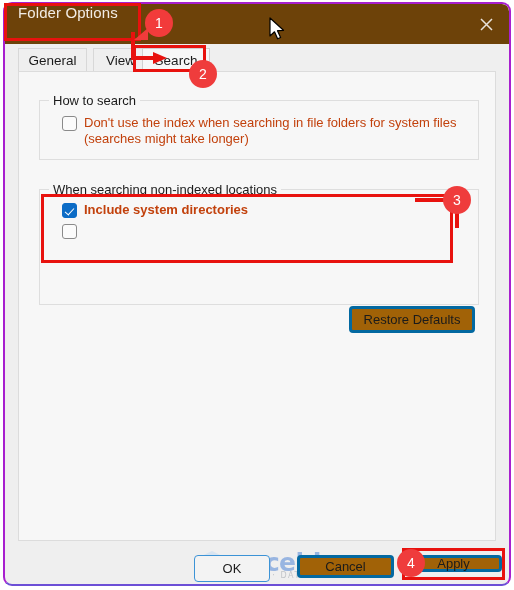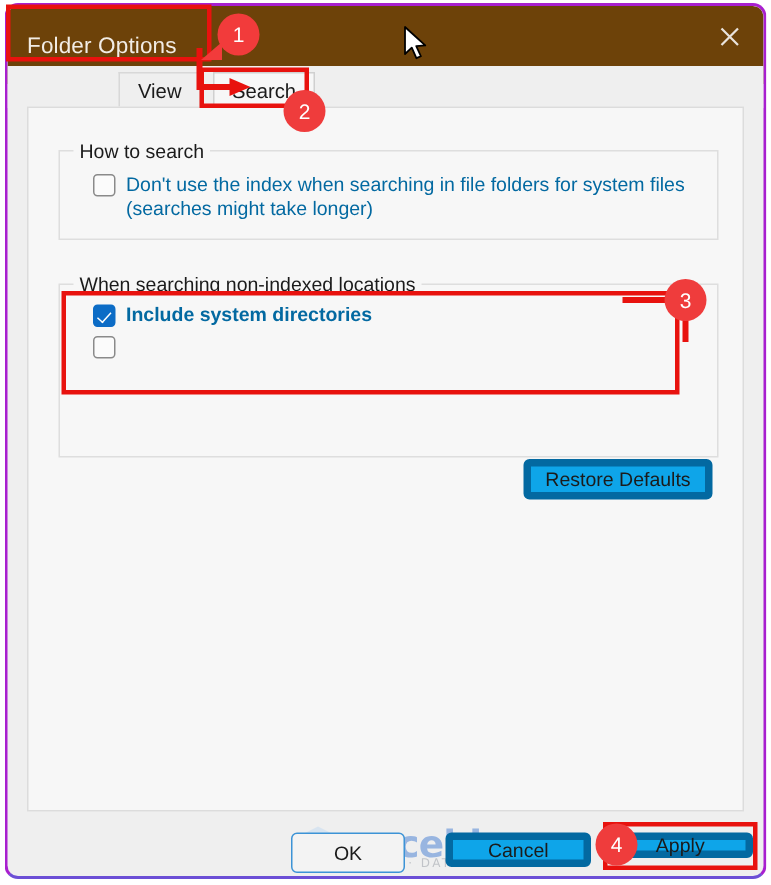--- a/index.html
+++ b/index.html
@@ -40,21 +40,20 @@
 
   
   #titlebar {
     position: absolute;
     left: 0;
     top: 0;
     right: 0;
     height: 52px;
     background: #6d4209;
     display: flex;
-    align-items: center;
     border-top-left-radius: 7px;
     border-top-right-radius: 7px;
   }
   #title-text {
     color: #f2ece5;
     font-size: 15px;
     margin-left: 13px;
     letter-spacing: .1px;
     white-space: nowrap;
   }
@@ -90,21 +89,21 @@
     background: #efefef;
     border: 1px solid #d8d8d8;
     border-bottom: none;
     box-sizing: border-box;
   }
   .tab.selected {
     background: #f7f7f7;
     border-color: #d0d0d0;
   }
   #tab-general { left: 13px;  width: 69px; }
-  #tab-view    { left: 74px;  width: 55px; }
+  #tab-view    { left: 88px;  width: 55px; }
   #tab-search  { left: 137px; width: 68px; background:#f7f7f7; }
 
   
   #panel {
     position: absolute;
     left: 13px;
     top: 67px;
     width: 478px;
     height: 470px;
     background: #f7f7f7;
@@ -161,31 +160,31 @@
     left: 4px;
     top: 1.5px;
     width: 4px;
     height: 8px;
     border: solid #ffffff;
     border-width: 0 1.7px 1.7px 0;
     transform: rotate(42deg);
   }
   .cblabel {
     font-size: 13px;
-    color: #0369a1;
+    color: #c2410c;
     line-height: 16px;
     margin-left: 7px;
     white-space: pre-line;
   }
 
   
   .btn {
     position: absolute;
-    background: #0ea5e9;
-    border: 5px solid #0369a1;
+    background: #a16207;
+    border: 3px solid #0369a1;
     border-radius: 4px;
     font-size: 13px;
     color: #1b1b1b;
     display: flex;
     align-items: center;
     justify-content: center;
     box-sizing: border-box;
   }
   #btn-restore { left: 330px; top: 234px; width: 126px; height: 27px; }
 
@@ -285,20 +284,21 @@
     <div id="titlebar">
       <span id="title-text">Folder Options</span>
       <div id="close-btn">
         <svg width="13" height="13" viewBox="0 0 13 13">
           <path d="M1 1 L12 12 M12 1 L1 12" stroke="#e9e3dc" stroke-width="1.5" fill="none"></path>
         </svg>
       </div>
     </div>
 
     <div id="tabstrip">
+      <div class="tab" id="tab-general">General</div>
       <div class="tab" id="tab-view">View</div>
       <div class="tab selected" id="tab-search">Search</div>
     </div>
 
     <div id="panel">
 
       <div class="group" id="group-how">
         <span class="group-title">How to search</span>
         <div class="cbrow" style="left:22px; top:14px; width:400px;">
           <span class="cbox off"></span>

